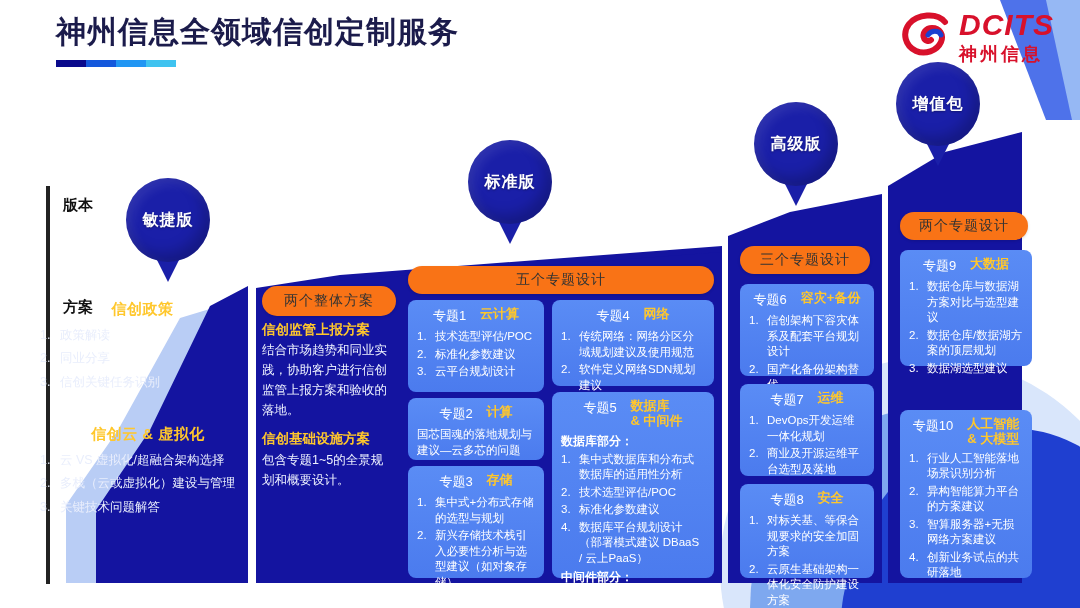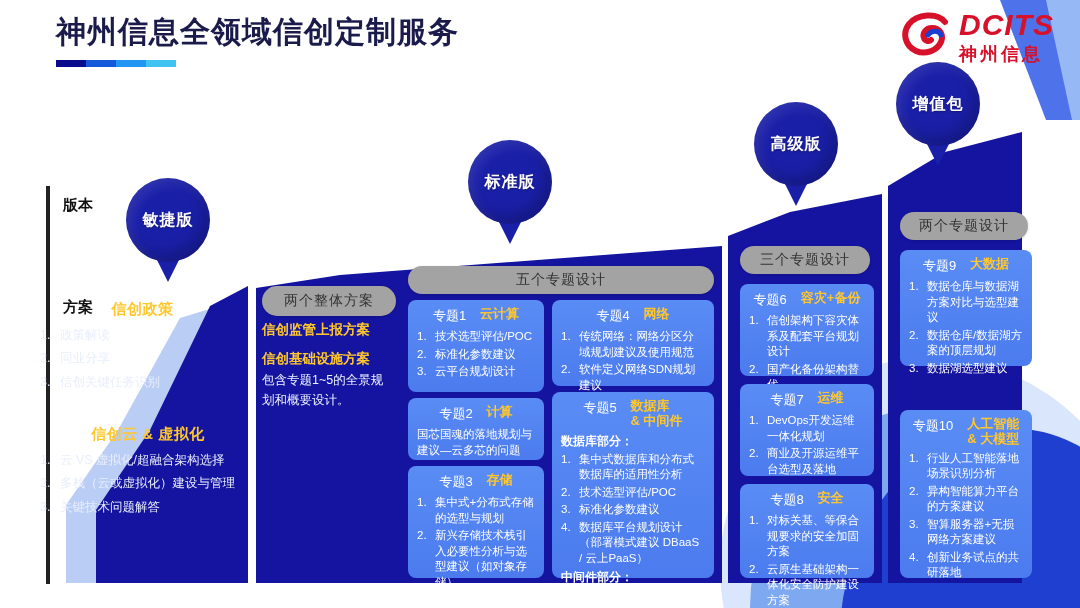--- a/index.html
+++ b/index.html
@@ -84,21 +84,21 @@
   .pin .ptxt{
     position:absolute; left:0; top:0; width:84px; height:84px;
     display:flex; align-items:center; justify-content:center;
     color:#fff; font-size:16px; font-weight:bold; letter-spacing:1px;
     text-shadow:0 1px 2px rgba(0,0,0,.35);
   }
 
   
   .pill{
     position:absolute; z-index:20;
-    background:#a3a3a3; border-radius:22px;
+    background:#f97316; border-radius:22px;
     display:flex; align-items:center; justify-content:center;
     color:#333; font-size:14px; letter-spacing:1px;
     box-shadow:0 1px 3px rgba(0,0,0,.15);
   }
 
   
   .card{
     position:absolute; z-index:20;
     background:#4a7ef0; border-radius:10px; color:#fff;
     padding:7px 9px 8px 9px;
@@ -232,20 +232,21 @@
     <li>云 VS 虚拟化/超融合架构选择</li>
     <li>多栈（云或虚拟化）建设与管理</li>
     <li>关键技术问题解答</li>
   </ol>
 </div>
 
 <div class="pill" style="left:262px; top:286px; width:134px; height:30px;">两个整体方案</div>
 
 <div class="c2block">
   <div class="c2head">信创监管上报方案</div>
+  <div class="c2para">结合市场趋势和同业实践，协助客户进行信创监管上报方案和验收的落地。</div>
   <div class="c2gap"></div>
   <div class="c2head">信创基础设施方案</div>
   <div class="c2para">包含专题1~5的全景规划和概要设计。</div>
 </div>
 
 <div class="pill" style="left:408px; top:266px; width:306px; height:28px;">五个专题设计</div>
 
 <div class="card grad" style="left:408px; top:300px; width:136px; height:92px;">
   <div class="card-head">
     <span class="num">专题1</span>

